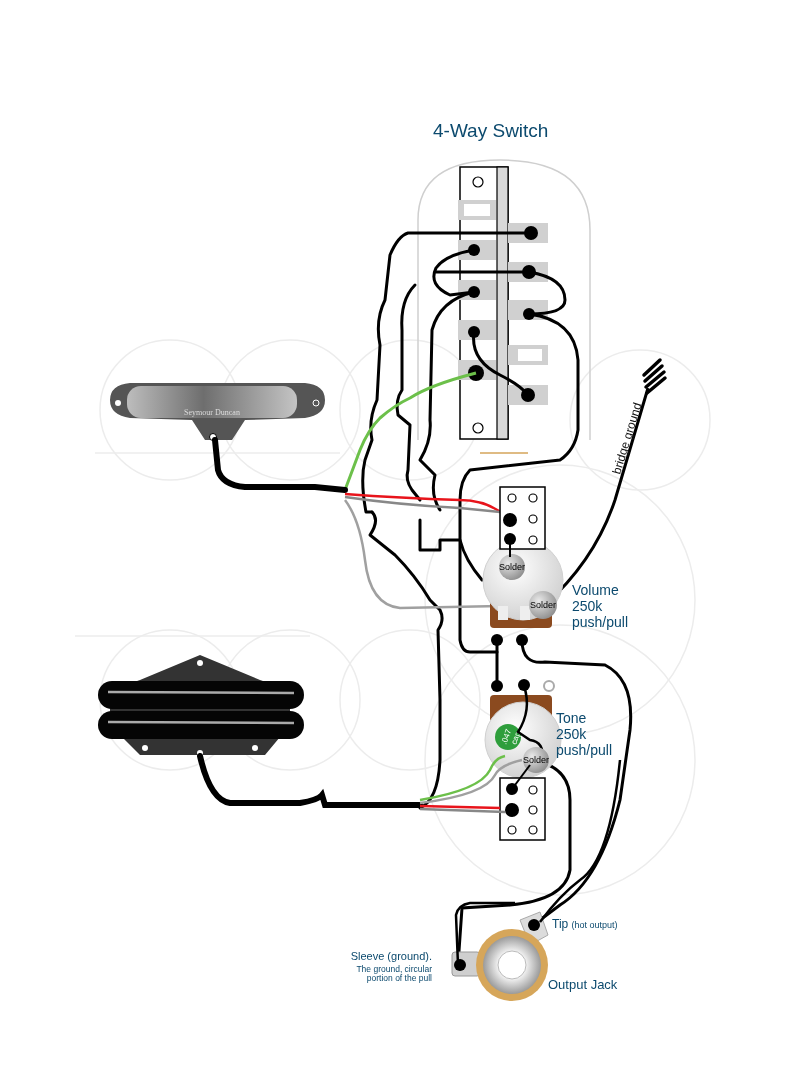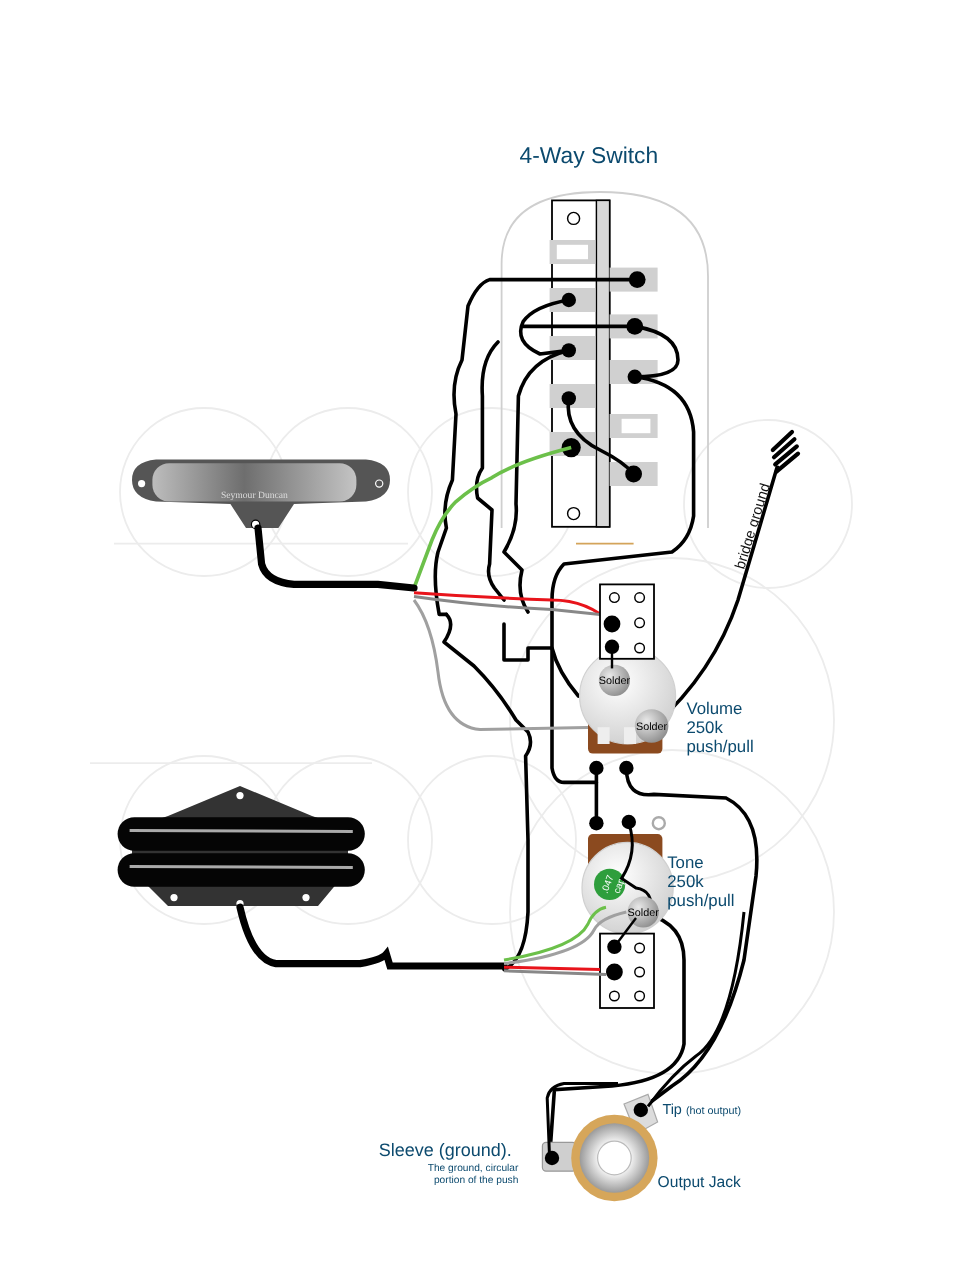--- a/index.html
+++ b/index.html
@@ -235,18 +235,18 @@
   <div>250k</div>
   <div>push/pull</div>
 </div>
 
 <div class="lbl" style="left:552px; top:918px; font-size:12px;">
   <span>Tip</span>
   <span style="font-size:9px;">(hot output)</span>
 </div>
 
 <div class="lbl right" style="left:310px; top:950px; width:122px;">
-  <div style="font-size:15px;text-align:center;">Sleeve (ground).</div>
+  <div style="font-size:11px;">Sleeve (ground).</div>
   <div style="font-size:8.5px; margin-top:2px;">The ground, circular</div>
-  <div style="font-size:8.5px;">portion of the push</div>
+  <div style="font-size:8.5px;">portion of the pull</div>
 </div>
 
 <div class="lbl" style="left:548px; top:978px; font-size:13px;">Output Jack</div>
 
 </body></html>

